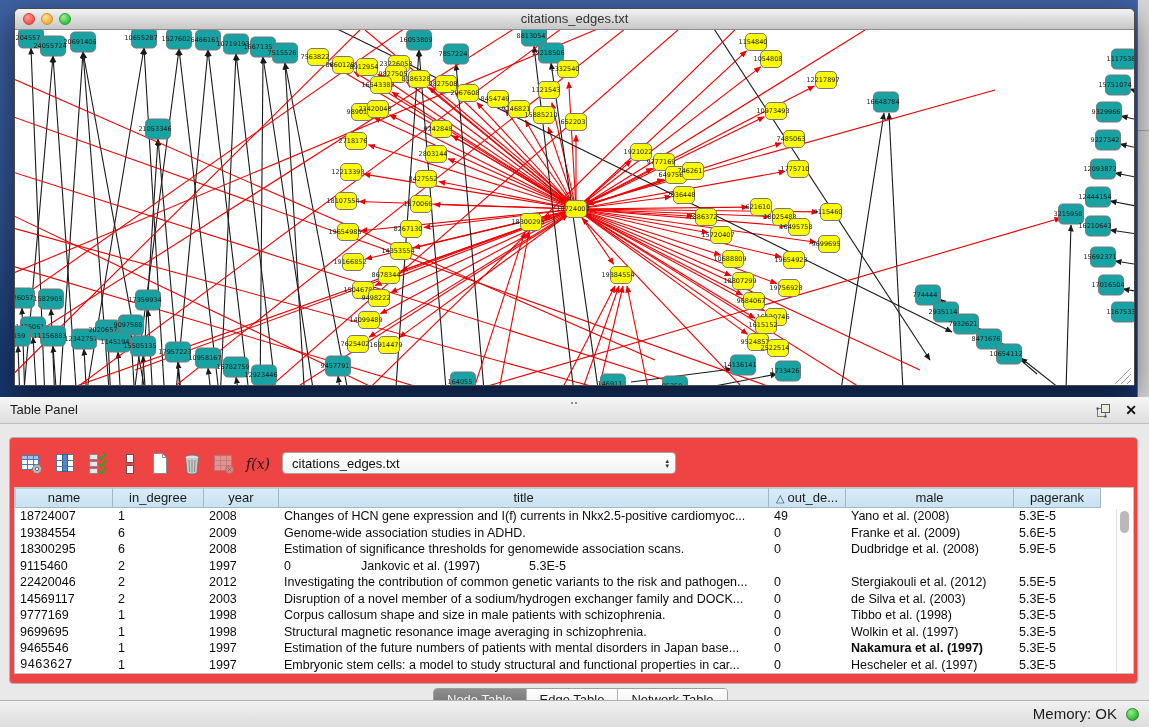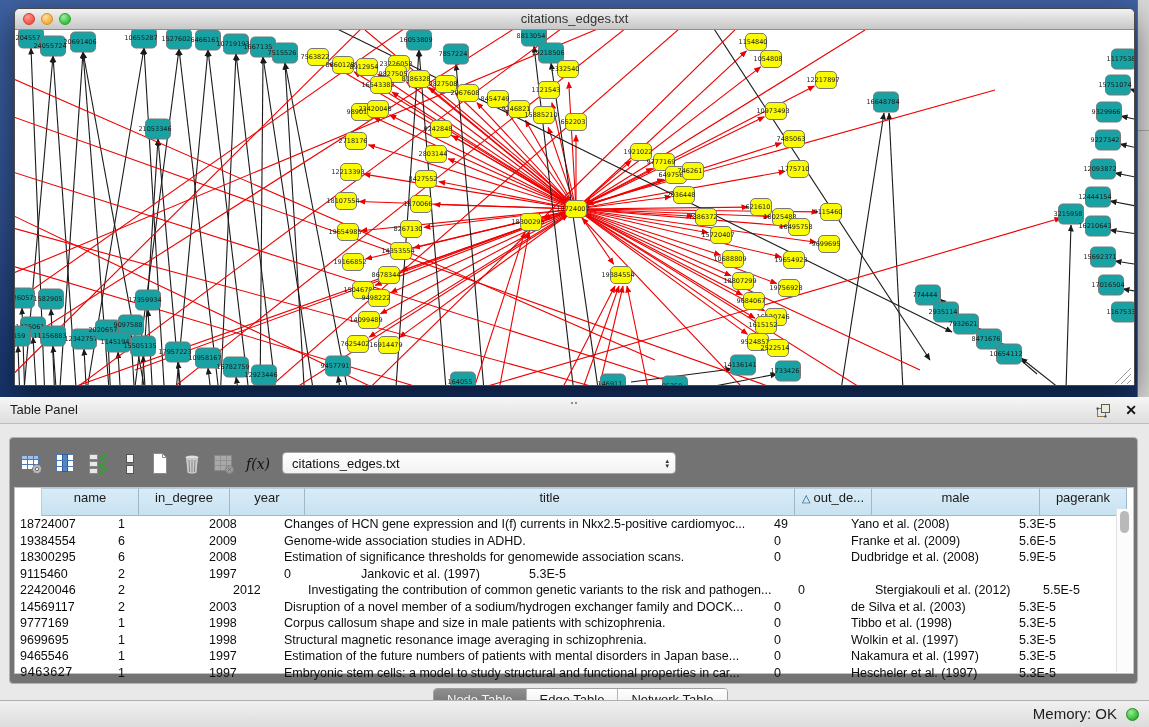--- a/index.html
+++ b/index.html
@@ -27,34 +27,34 @@
   
   #panel-header{position:absolute;left:0;top:397px;width:1149px;height:27px;box-sizing:border-box;
     background:linear-gradient(#f6f6f6,#dedede);border-bottom:1px solid #bdbdbd;}
   #panel-title{position:absolute;left:10px;top:0;line-height:26px;font-size:13px;color:#1c1c1c;}
   #splitter-grip{position:absolute;left:570px;top:4px;width:9px;height:5px;opacity:.8;
     background:radial-gradient(circle,#777 1px,transparent 1.3px);background-size:4px 4px;}
   #float-btn{position:absolute;right:38px;top:6px;width:15px;height:15px;cursor:default;}
   #close-btn{position:absolute;right:12px;top:4px;font-size:14px;font-weight:700;color:#111;line-height:18px;}
   #panel-body{position:absolute;left:0;top:424px;width:1149px;height:276px;background:#e9e9e9;}
   #inner-panel{position:absolute;left:9px;top:13px;width:1129px;height:247px;box-sizing:border-box;
-    border:1px solid #b2b2b2;border-radius:4px;background:#737373;}
+    border:1px solid #b2b2b2;border-radius:4px;background:#ef4444;}
   
   .tb-btn{position:absolute;top:12px;width:28px;height:28px;border:0;background:transparent;padding:2px;}
   .tb-btn svg{display:block;}
   #fx-btn{font-family:"DejaVu Serif",serif;font-style:italic;font-size:14px;color:#111;line-height:24px;text-align:center;}
   #table-selector{position:absolute;left:272px;top:14px;width:394px;height:22px;box-sizing:border-box;
     border:1px solid #a5a5a5;border-radius:4px;background:linear-gradient(#ffffff,#f2f2f2);
     font-size:13px;color:#111;display:flex;align-items:center;padding-left:9px;}
   #table-selector .arrows{margin-left:auto;margin-right:6px;display:flex;flex-direction:column;
     font-size:7px;line-height:5px;color:#333;}
   
   #table-wrap{position:absolute;left:4px;top:49px;width:1120px;height:187px;background:#fff;
     border:1px solid #c3c3c3;box-sizing:border-box;}
-  #tbl-header{display:flex;height:28px;padding-left:26px;}
+  #tbl-header{display:flex;height:20px;}
   .hcell{box-sizing:border-box;background:linear-gradient(#d9ecf7,#c8e2f1);
     border-right:1px solid #9fb9c9;border-bottom:1px solid #9fb9c9;border-top:1px solid #b7cedd;
     font-size:13px;color:#1b1b1b;text-align:center;line-height:18px;overflow:hidden;white-space:nowrap;}
   .hcell:first-child{border-left:1px solid #b7cedd;}
   .sort-glyph{color:#20506e;font-size:11px;margin-right:3px;}
   .trow{display:flex;height:16.5px;}
   .tcell{box-sizing:border-box;font-size:12.5px;color:#0c0c0c;line-height:16.5px;
     padding-left:5px;overflow:hidden;white-space:nowrap;}
   #vscroll{position:absolute;right:1px;top:21px;bottom:1px;width:15px;background:#fcfcfc;
     border-left:1px solid #e3e3e3;}
@@ -866,21 +866,21 @@
             <div class="tcell" style="width: 98px;">9115460</div>
             <div class="tcell" style="width: 91px;">2</div>
             <div class="tcell" style="width: 75px;">1997</div>
             <div class="tcell" style="width: 77px;">0</div>
             <div class="tcell" style="width: 168px;">Jankovic et al. (1997)</div>
             <div class="tcell" style="width: 87px;">5.3E-5</div>
           </div>
           <div class="trow">
             <div class="tcell" style="width: 98px;">22420046</div>
             <div class="tcell" style="width: 91px;">2</div>
-            <div class="tcell" style="width: 75px; margin-left: 24px;">2012</div>
+            <div class="tcell" style="width: 75px;">2012</div>
             <div class="tcell" style="width: 490px;">Investigating the contribution of common genetic variants to the risk and pathogen...</div>
             <div class="tcell" style="width: 77px;">0</div>
             <div class="tcell" style="width: 168px;">Stergiakouli et al. (2012)</div>
             <div class="tcell" style="width: 87px;">5.5E-5</div>
           </div>
           <div class="trow">
             <div class="tcell" style="width: 98px;">14569117</div>
             <div class="tcell" style="width: 91px;">2</div>
             <div class="tcell" style="width: 75px;">2003</div>
             <div class="tcell" style="width: 490px;">Disruption of a novel member of a sodium/hydrogen exchanger family and DOCK...</div>
@@ -905,21 +905,21 @@
             <div class="tcell" style="width: 77px;">0</div>
             <div class="tcell" style="width: 168px;">Wolkin et al. (1997)</div>
             <div class="tcell" style="width: 87px;">5.3E-5</div>
           </div>
           <div class="trow">
             <div class="tcell" style="width: 98px;">9465546</div>
             <div class="tcell" style="width: 91px;">1</div>
             <div class="tcell" style="width: 75px;">1997</div>
             <div class="tcell" style="width: 490px;">Estimation of the future numbers of patients with mental disorders in Japan base...</div>
             <div class="tcell" style="width: 77px;">0</div>
-            <div class="tcell" style="width: 168px;">Nakamura et al. (1997)</div>
+            <div class="tcell" style="width: 168px; font-weight: bold;">Nakamura et al. (1997)</div>
             <div class="tcell" style="width: 87px;">5.3E-5</div>
           </div>
           <div class="trow">
             <div class="tcell" style="width: 98px; font-family: Liberation Mono, monospace;">9463627</div>
             <div class="tcell" style="width: 91px;">1</div>
             <div class="tcell" style="width: 75px;">1997</div>
             <div class="tcell" style="width: 490px;">Embryonic stem cells: a model to study structural and functional properties in car...</div>
             <div class="tcell" style="width: 77px;">0</div>
             <div class="tcell" style="width: 168px;">Hescheler et al. (1997)</div>
             <div class="tcell" style="width: 87px;">5.3E-5</div>

